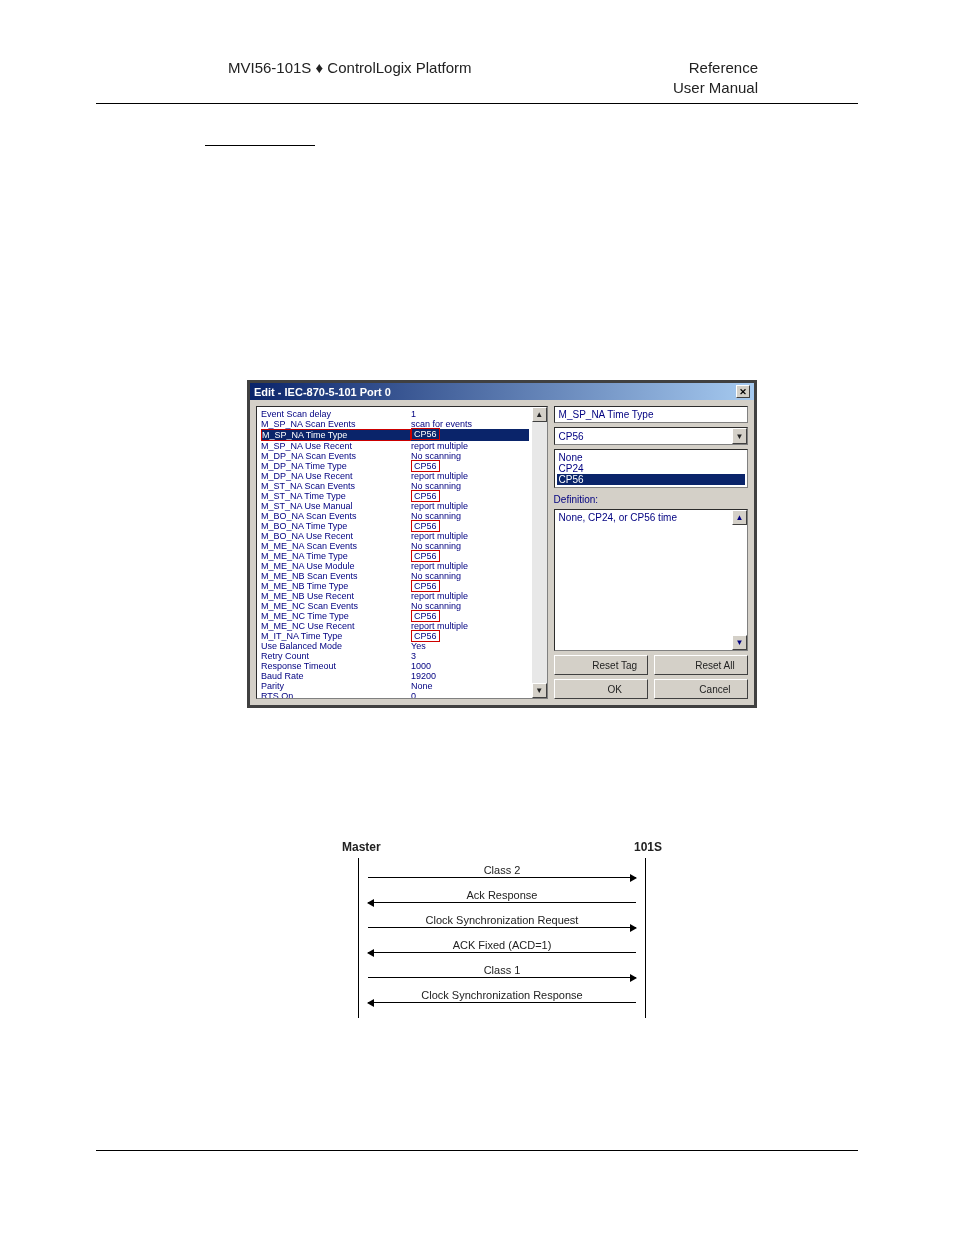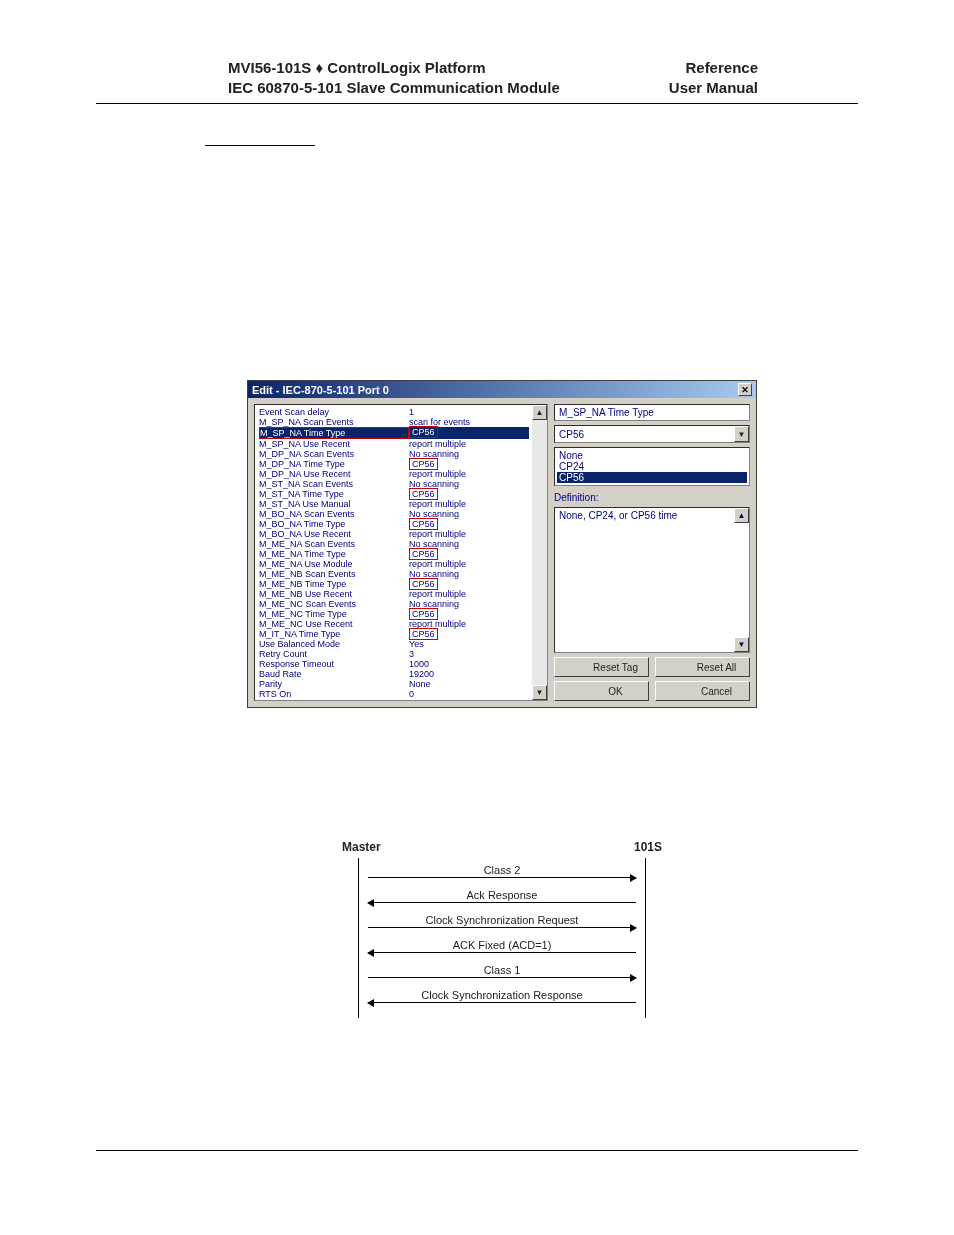--- a/index.html
+++ b/index.html
@@ -12,33 +12,33 @@
     color: #222;
   }
   .page-header {
     display: flex;
     justify-content: space-between;
     padding: 58px 100px 6px 132px;
     font-size: 15px;
     border-bottom: 1px solid #000;
     margin: 0 96px;
   }
-  .hdr-left, .hdr-right { line-height: 1.3; font-weight: bold; }
+  .hdr-left, .hdr-right { line-height: 1.3; }
   .hdr-right { text-align: right; }
   .hdr-left .l2, .hdr-right .l2 { display:block; }
   .page-header-wrap { position:absolute; left:0; right:0; top:0; }
 
   .sec-under { position:absolute; top:138px; left:205px; width:110px; border-bottom:1px solid #000; height:8px; }
 
   .dialog {
     position: absolute;
     top: 380px; left: 247px;
     width: 510px; height: 328px;
     background: #d4d0c8;
-    border: 1px solid #404040;
+    border: 3px solid #404040;
     font-family: Tahoma, Arial, sans-serif;
     font-size: 10px;
   }
   .dlg-title {
     background: linear-gradient(to right,#0a246a,#a6caf0);
     color: #fff; font-weight: bold;
     padding: 2px 4px;
     display: flex; justify-content: space-between; align-items: center;
     font-size: 11px;
   }
@@ -97,21 +97,20 @@
 
   .footer-hr{ position:absolute; left:96px; right:96px; bottom:84px; border-top:1px solid #000;}
 </style>
 </head>
 <body>
 
 <div class="page-header-wrap">
   <div class="page-header">
     <div class="hdr-left">
       <span>MVI56-101S ♦ ControlLogix Platform</span>
-      <span class="l2">IEC 60870-5-101 Slave Communication Module</span>
     </div>
     <div class="hdr-right">
       <span>Reference</span>
       <span class="l2">User Manual</span>
     </div>
   </div>
 </div>
 
 <div class="sec-under"></div>
 

